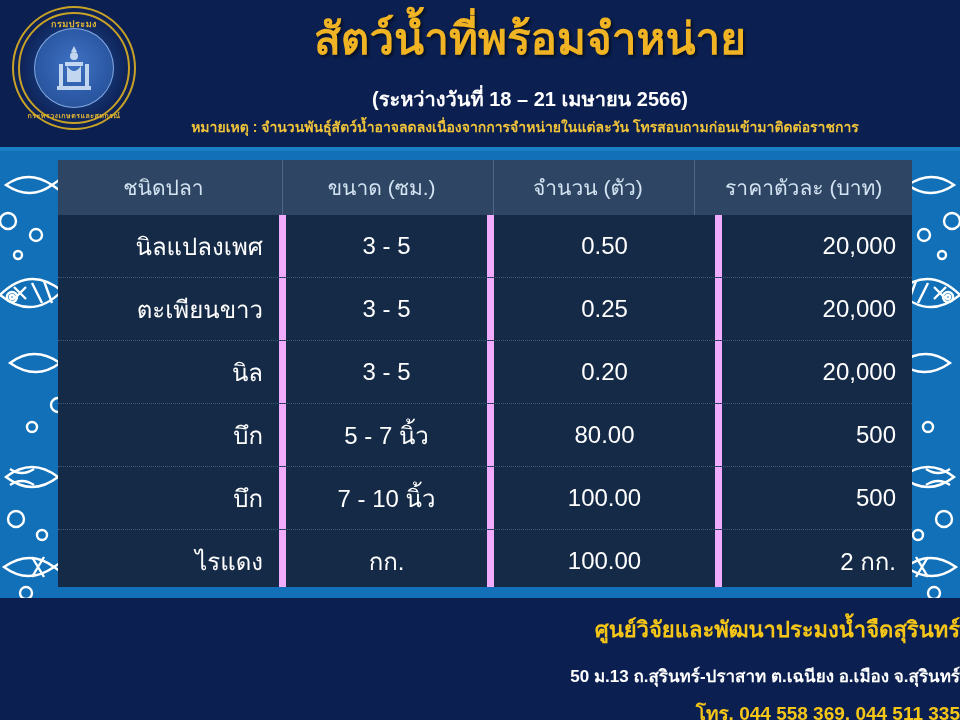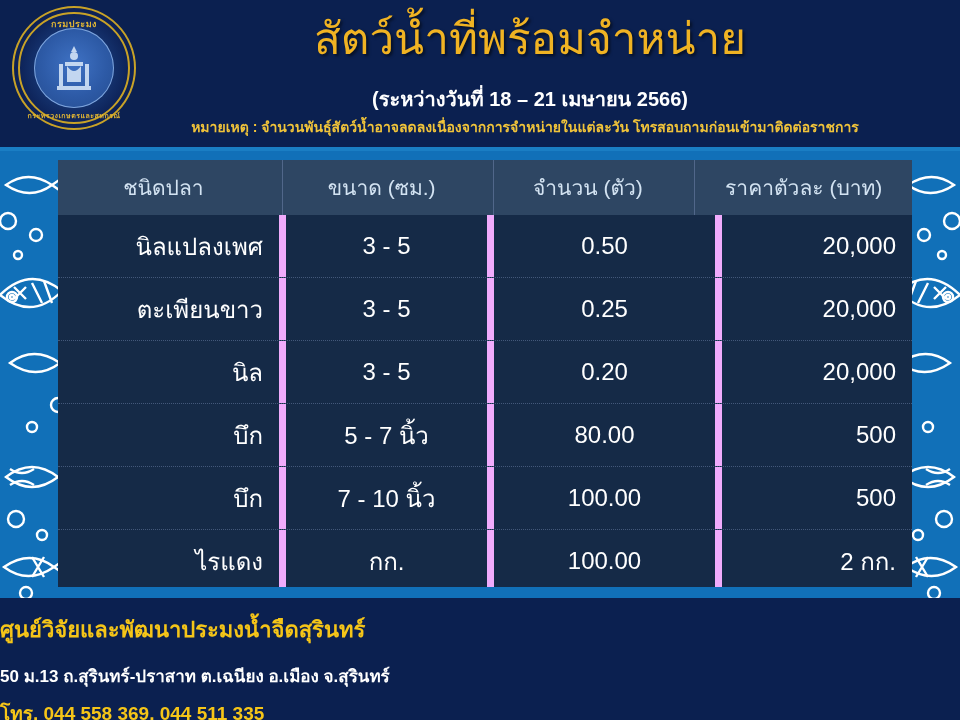--- a/index.html
+++ b/index.html
@@ -35,21 +35,21 @@
   }
   .logo .arc-top,.logo .arc-bot{
     position:absolute;left:0;right:0;text-align:center;color:#e0b534;
     font-size:9px;font-weight:bold;letter-spacing:.5px;
   }
   .logo .arc-top{top:11px;}
   .logo .arc-bot{bottom:9px;font-size:7px;}
 
   .title{
     position:absolute;left:140px;top:16px;width:780px;text-align:center;
-    color:#f0b323;font-size:44px;font-weight:normal;line-height:1.05;
+    color:#f0b323;font-size:44px;font-weight:bold;line-height:1.05;
     text-shadow:2px 2px 3px rgba(0,0,0,.55);
     white-space:nowrap;
   }
   .subtitle{
     position:absolute;left:140px;top:83px;width:780px;text-align:center;
     color:#ffffff;font-size:20px;font-weight:bold;white-space:nowrap;
   }
   .note{
     position:absolute;left:90px;top:116px;width:870px;text-align:center;
     color:#f0c33a;font-size:14px;font-weight:bold;white-space:nowrap;
@@ -94,21 +94,21 @@
   .c0{width:221px;justify-content:flex-end;}
   .c1{width:208px;justify-content:center;}
   .c2{width:228px;justify-content:center;}
   .c3{width:197px;justify-content:flex-end;}
   .thead .c0{justify-content:center;}
   .thead .c3{justify-content:center;}
 
   
   .footer{
     position:absolute;left:0;top:598px;width:960px;height:122px;
-    background:#0b2050;text-align:left;
+    background:#0b2050;text-align:right;
   }
   .f-org{color:#f5c518;font-size:22px;font-weight:bold;margin-top:14px;white-space:nowrap;}
   .f-addr{color:#ffffff;font-size:17px;font-weight:bold;margin-top:15px;white-space:nowrap;}
   .f-tel{color:#f5c518;font-size:19px;font-weight:bold;margin-top:9px;white-space:nowrap;}
 </style>
 </head>
 <body>
 
 <div id="poster">
 

